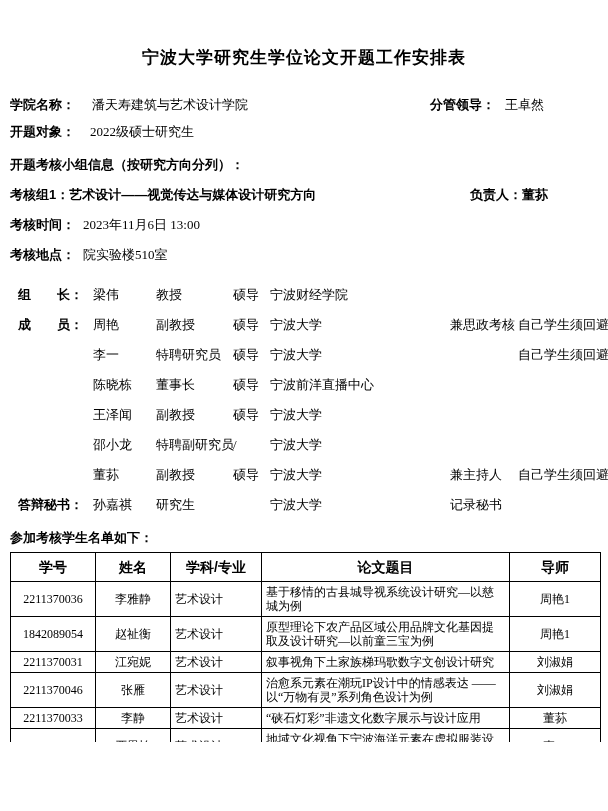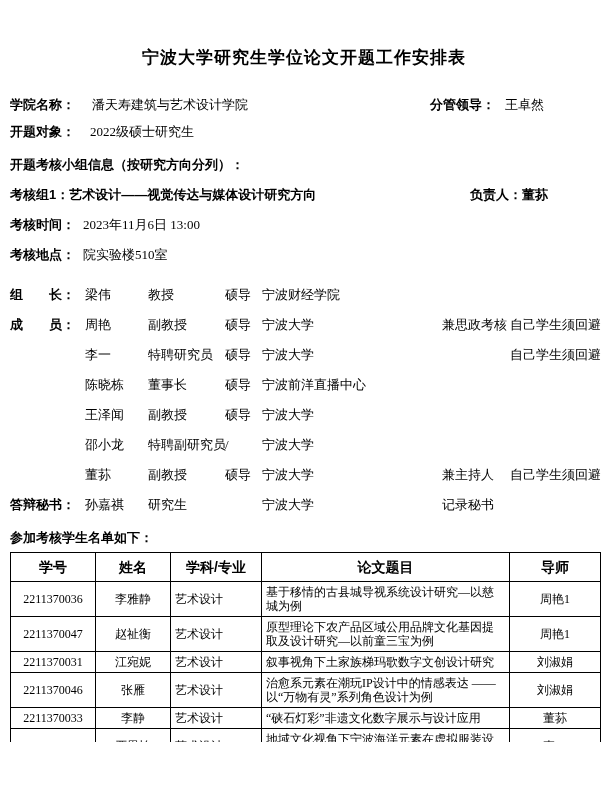--- a/index.html
+++ b/index.html
@@ -39,21 +39,21 @@
   .pos-val3    { left:83px; }
   .pos-leader  { left:430px; }
   .pos-leaderv { left:505px; }
   .pos-principal { left:470px; }
 
   #members { position:absolute; top:280px; left:0; width:608px; }
   .mrow {
     display:grid;
     grid-template-columns:75px 63px 77px 37px 180px 68px 1fr;
     height:30px; align-items:center;
-    padding-left:10px;
+    padding-left:18px;
   }
   .mcell { white-space:nowrap; overflow:visible; }
 
   #students-heading { top:528px; }
 
   .stu-table {
     position:absolute; top:552px; left:10px;
     width:590px;
     border-collapse:collapse;
     font-size:12px;
@@ -211,21 +211,21 @@
     </thead>
     <tbody id="stu-body">
         <tr>
           <td class="c0">2211370036</td>
           <td class="c1">李雅静</td>
           <td class="c2">艺术设计</td>
           <td class="c3">基于移情的古县城导视系统设计研究—以慈城为例</td>
           <td class="c4">周艳1</td>
         </tr>
         <tr>
-          <td class="c0">2211370047</td>
+          <td class="c0">1842089054</td>
           <td class="c1">赵祉衡</td>
           <td class="c2">艺术设计</td>
           <td class="c3">原型理论下农产品区域公用品牌文化基因提取及设计研究—以前童三宝为例</td>
           <td class="c4">周艳1</td>
         </tr>
         <tr>
           <td class="c0">2211370031</td>
           <td class="c1">江宛妮</td>
           <td class="c2">艺术设计</td>
           <td class="c3">叙事视角下土家族梯玛歌数字文创设计研究</td>

